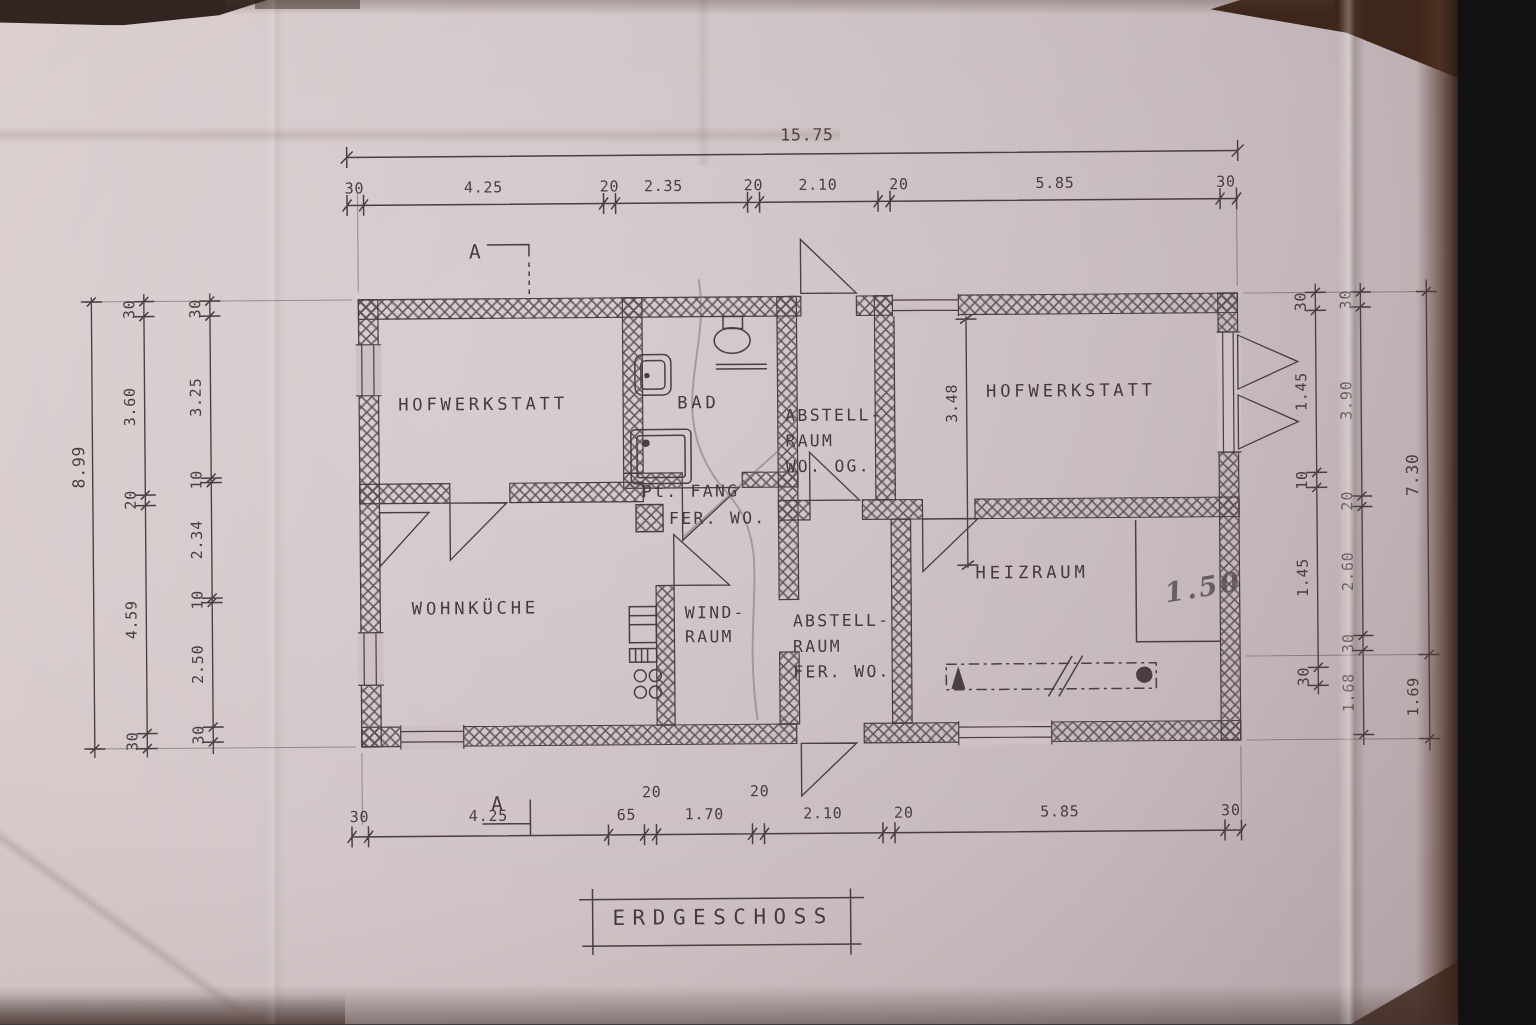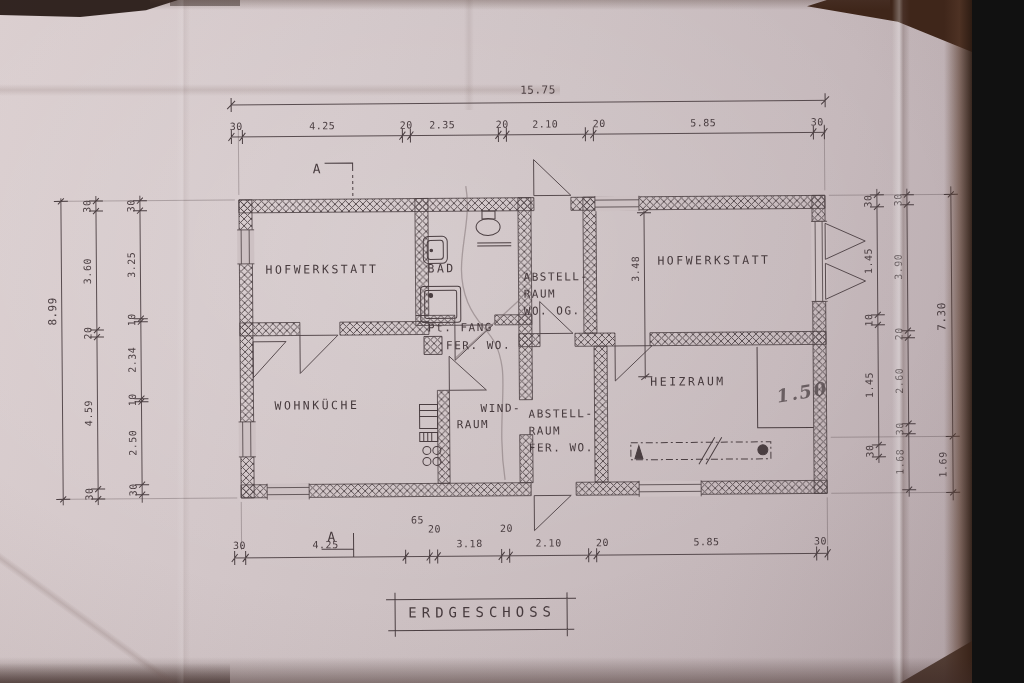--- a/index.html
+++ b/index.html
@@ -201,23 +201,23 @@
     <div class="dim" style="left:408px;top:119px">20</div>
     <div class="dim" style="left:444px;top:119px">2.35</div>
     <div class="dim" style="left:504px;top:119px">20</div>
     <div class="dim" style="left:547px;top:119px">2.10</div>
     <div class="dim" style="left:601px;top:119px">20</div>
     <div class="dim" style="left:705px;top:119px">5.85</div>
     <div class="dim" style="left:819px;top:119px">30</div>
 
     <div class="dim" style="left:238px;top:538px">30</div>
     <div class="dim" style="left:324px;top:538px">4.25</div>
-    <div class="dim" style="left:416px;top:514px">65</div>
+    <div class="dim" style="left:416px;top:538px">65</div>
     <div class="dim" style="left:433px;top:523px">20</div>
-    <div class="dim" style="left:468px;top:538px">3.18</div>
+    <div class="dim" style="left:468px;top:538px">1.70</div>
     <div class="dim" style="left:505px;top:523px">20</div>
     <div class="dim" style="left:547px;top:538px">2.10</div>
     <div class="dim" style="left:601px;top:538px">20</div>
     <div class="dim" style="left:705px;top:538px">5.85</div>
     <div class="dim" style="left:819px;top:538px">30</div>
 
     <div class="dim v big" style="left:53px;top:308px">8.99</div>
     <div class="dim v" style="left:88px;top:203px">30</div>
     <div class="dim v" style="left:88px;top:268px">3.60</div>
     <div class="dim v" style="left:88px;top:330px">20</div>
@@ -241,29 +241,29 @@
     <div class="dim v" style="left:899px;top:337px">20</div>
     <div class="dim v" style="left:899px;top:384px">2.60</div>
     <div class="dim v" style="left:899px;top:432px">30</div>
     <div class="dim v" style="left:899px;top:465px">1.68</div>
     <div class="dim v big" style="left:942px;top:320px">7.30</div>
     <div class="dim v" style="left:942px;top:468px">1.69</div>
 
     <div class="dim v" style="left:636px;top:270px">3.48</div>
 
     <div class="rm" style="left:266px;top:261px">HOFWERKSTATT</div>
-    <div class="rm" style="left:428px;top:261px">BAD</div>
+    <div class="rm" style="left:452px;top:261px">BAD</div>
     <div class="rm sm" style="left:524px;top:271px">ABSTELL-</div>
     <div class="rm sm" style="left:524px;top:288px">RAUM</div>
     <div class="rm sm" style="left:524px;top:305px">WO. OG.</div>
     <div class="rm" style="left:658px;top:255px">HOFWERKSTATT</div>
     <div class="rm sm" style="left:428px;top:321px">Pt. FANG</div>
     <div class="rm sm" style="left:446px;top:339px">FER. WO.</div>
     <div class="rm" style="left:274px;top:397px">WOHNKÜCHE</div>
-    <div class="rm sm" style="left:480px;top:402px">WIND-</div>
+    <div class="rm sm" style="left:456px;top:402px">WIND-</div>
     <div class="rm sm" style="left:456px;top:418px">RAUM</div>
     <div class="rm sm" style="left:528px;top:408px">ABSTELL-</div>
     <div class="rm sm" style="left:528px;top:425px">RAUM</div>
     <div class="rm sm" style="left:528px;top:442px">FER. WO.</div>
     <div class="rm" style="left:650px;top:376px">HEIZRAUM</div>
 
     <div class="hand" style="left:776px;top:384px">1.50</div>
 
     <div class="secA" style="left:314px;top:160px">A</div>
     <div class="secA" style="left:326px;top:528px">A</div>

